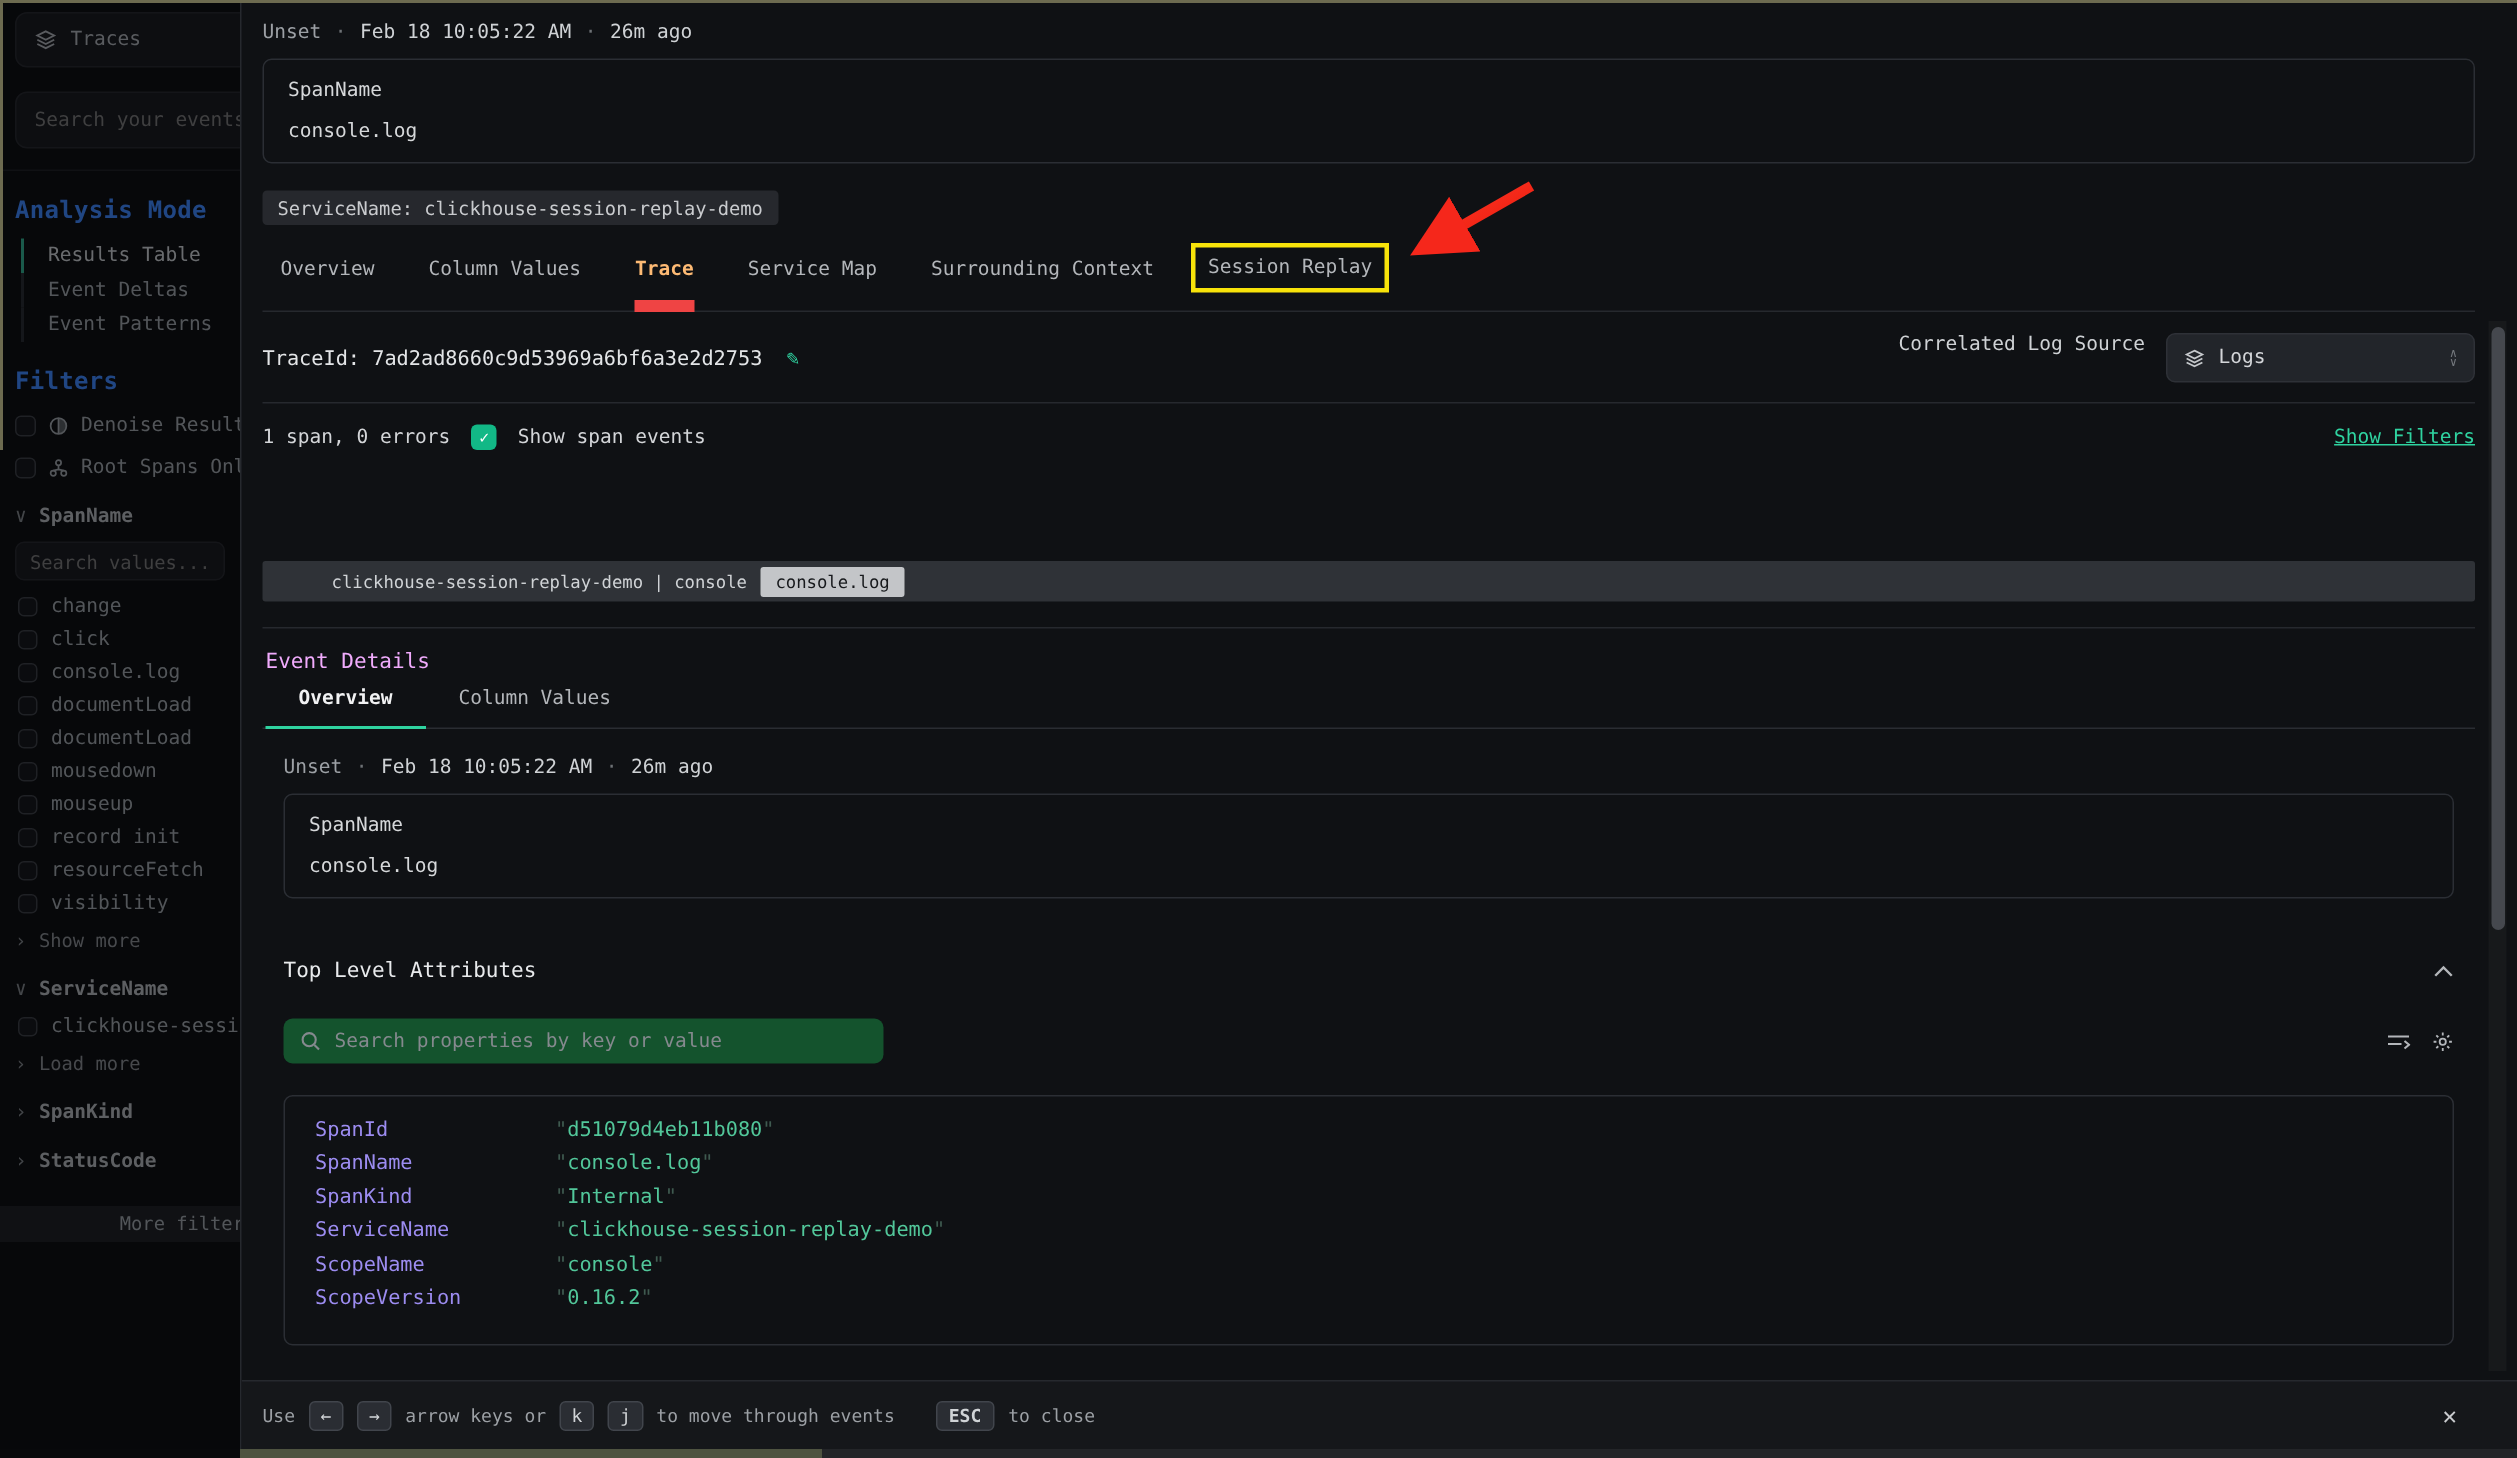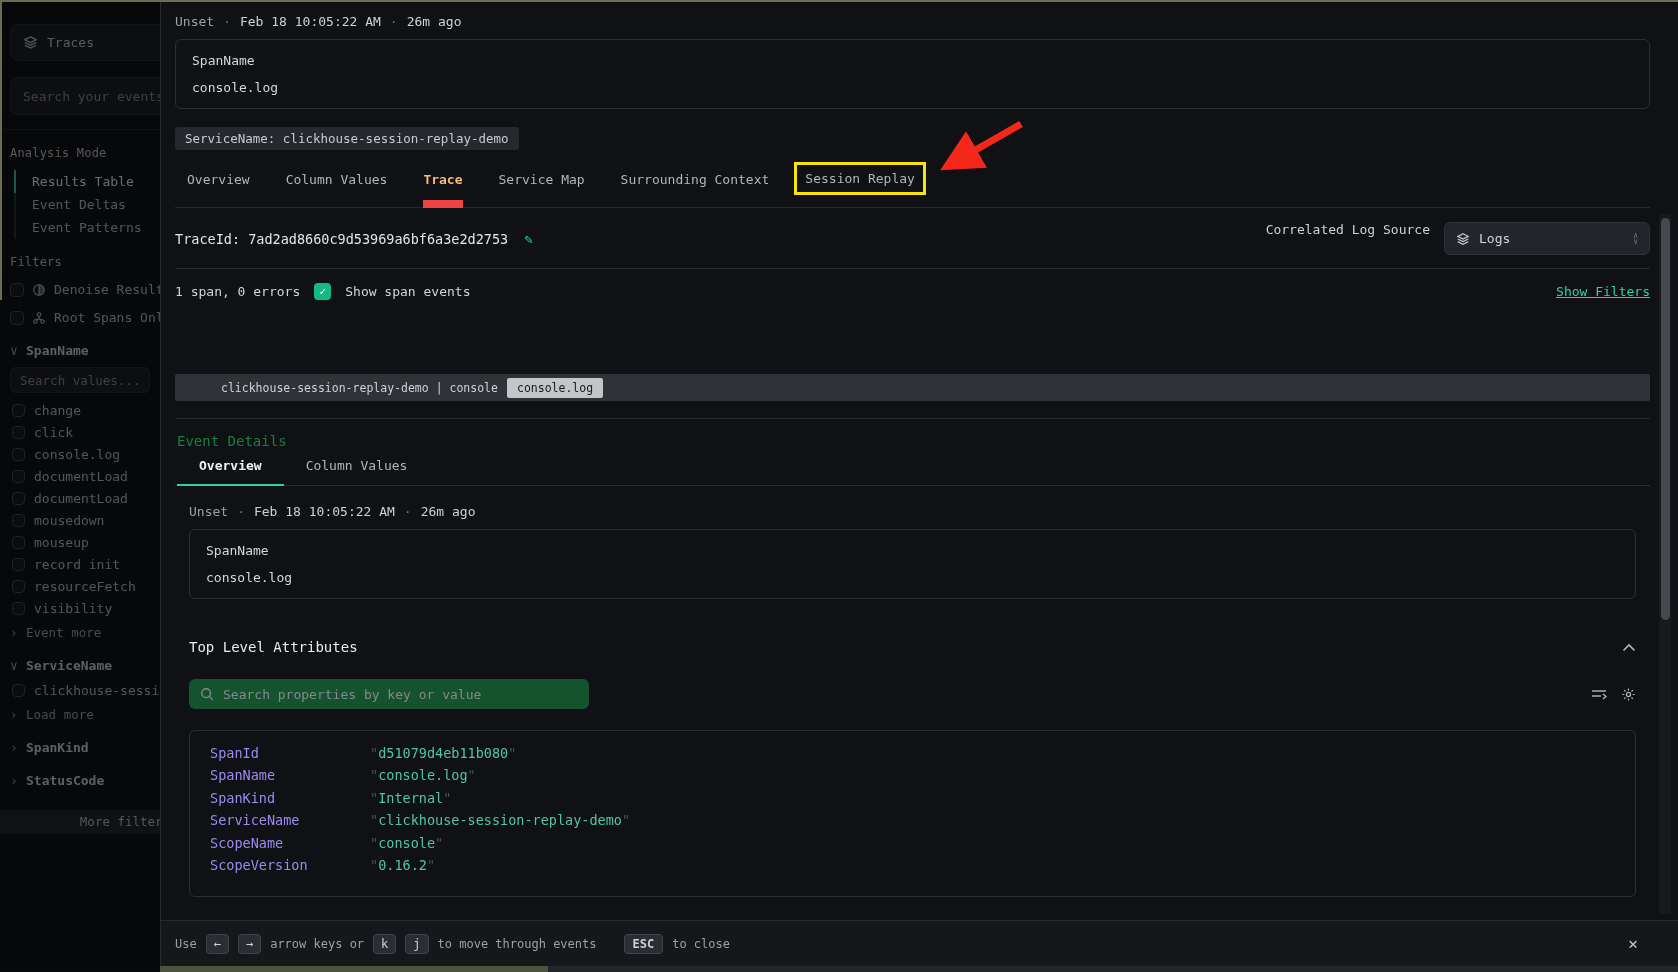--- a/index.html
+++ b/index.html
@@ -12,28 +12,28 @@
   
   .edge-top { position:absolute; top:0; left:0; width:100%; height:2px; background:#6d6b50; z-index:60; }
   .edge-left { position:absolute; top:0; left:0; width:2px; height:300px; background:#6d6b50; z-index:60; }
   .bottom-strip { position:absolute; bottom:0; left:0; width:100%; height:6px; z-index:55; display:flex; }
   .bottom-strip .seg1 { width:160px; background:#08090b; }
   .bottom-strip .seg2 { width:388px; background:#4e5340; }
   .bottom-strip .seg3 { flex:1; background:#232528; }
 
   
   .sidebar { position:absolute; top:0; left:0; width:160px; height:966px; background:#0a0c0e; overflow:hidden; }
-  .sidebar-inner { width:250px; padding:24px 10px; }
+  .sidebar-inner { width:250px; padding:8px 10px; }
   .dim { position:absolute; inset:0; background:rgba(4,5,7,0.48); z-index:4; }
   .src-btn { display:flex; align-items:center; gap:9px; background:#16181c; border:1px solid #24262b;
              border-radius:8px; height:37px; padding:0 12px; width:228px; color:#a7abb0; }
   .side-search { margin-top:16px; background:#16181c; border:1px solid #24262b; border-radius:8px;
                  height:38px; width:228px; color:#6a6e73; padding:0 12px; font-family:inherit; font-size:13px; }
   .side-divider { margin:14px -10px 0 -10px; border-top:1px solid #1b1d21; }
-  .side-label { margin-top:16px; font-size:12px; font-weight:normal; color:#a3a3a3; letter-spacing:0.2px; }
+  .side-label { margin-top:16px; font-size:16px; font-weight:bold; color:#3b82f6; letter-spacing:0.2px; }
   .mode-list { margin-top:10px; margin-left:4px; }
   .mode-list .mitem { position:relative; padding:4px 0 4px 16px; color:#9aa0a5; border-left:2px solid #26292e; cursor:pointer; white-space:nowrap; }
   .mode-list .mitem.active { border-left-color:#2fa98a; color:#c6cacd; }
   .toggle-row { display:flex; align-items:center; gap:8px; margin-top:13px; color:#9aa0a5; white-space:nowrap; }
   .cb { width:14px; height:14px; border:1px solid #393c42; border-radius:4px; background:#121417; flex:0 0 auto; }
   .sec-head { display:flex; align-items:center; gap:6px; margin-top:18px; font-weight:bold; color:#aeb2b6; white-space:nowrap; cursor:pointer; }
   .chev { display:inline-block; width:10px; color:#7c8085; font-weight:normal; }
   .mini-search { margin-top:9px; background:#16181c; border:1px solid #24262b; border-radius:6px;
                  height:26px; width:140px; color:#6a6e73; padding:0 9px; font-family:inherit; font-size:12.5px; }
   .val-list { margin-top:6px; }
@@ -74,21 +74,21 @@
   .cb-checked { width:17px; height:17px; border-radius:4px; background:var(--check-green,#12b886);
                 display:flex; align-items:center; justify-content:center; color:#fff; font-size:11px; cursor:pointer; }
   .show-filters { margin-left:auto; color:var(--accent,#2fd3a0); text-decoration:underline; cursor:pointer; }
 
   .wf-area { height:74px; }
   .wf-bar { display:flex; align-items:center; height:27px; background:#2f3237; border-radius:2px; font-size:11.5px; }
   .wf-label { margin-left:46px; color:#d0d3d6; }
   .wf-pill { margin-left:9px; background:#c3c5c8; color:#17191c; padding:3px 10px; border-radius:2px; cursor:pointer; }
   .hdivider { margin-top:17px; border-top:1px solid #26292e; }
 
-  .ed-title { margin-top:14px; font-size:14px; color:#15803d; padding-left:2px; }
+  .ed-title { margin-top:14px; font-size:14px; color:#f0abfc; padding-left:2px; }
   .ed-tabs { display:flex; margin-top:9px; border-bottom:1px solid #2a2d32; padding-left:2px; }
   .ed-tab { padding:0 22px 11px 22px; color:#b3b6ba; cursor:pointer; }
   .ed-tab.active { color:#f1f2f3; font-weight:bold; border-bottom:2px solid #2fd3a0; margin-bottom:-1px; }
   .ed-body { padding:0 14px; }
   .tla-head { display:flex; align-items:center; margin-top:40px; }
   .tla-title { font-size:14px; color:#e8eaec; }
   .tla-collapse { margin-left:auto; color:#b3b6ba; cursor:pointer; }
   .search-row { display:flex; align-items:center; margin-top:24px; }
   .prop-search { display:flex; align-items:center; gap:9px; background:#14532d; border-radius:6px;
                  height:30px; width:400px; padding:0 11px; }
@@ -222,21 +222,21 @@
             <span>resourceFetch</span>
           </div>
 
           <div class="val-item">
             <span class="cb"></span>
             <span>visibility</span>
           </div>
         </div>
       <div class="show-more">
         <span class="chev">›</span>
-        <span>Event more</span>
+        <span>Show more</span>
       </div>
 
       <div class="sec-head">
         <span class="chev">∨</span>
         <span>ServiceName</span>
       </div>
       <div class="val-list">
 
           <div class="val-item">
             <span class="cb"></span>

